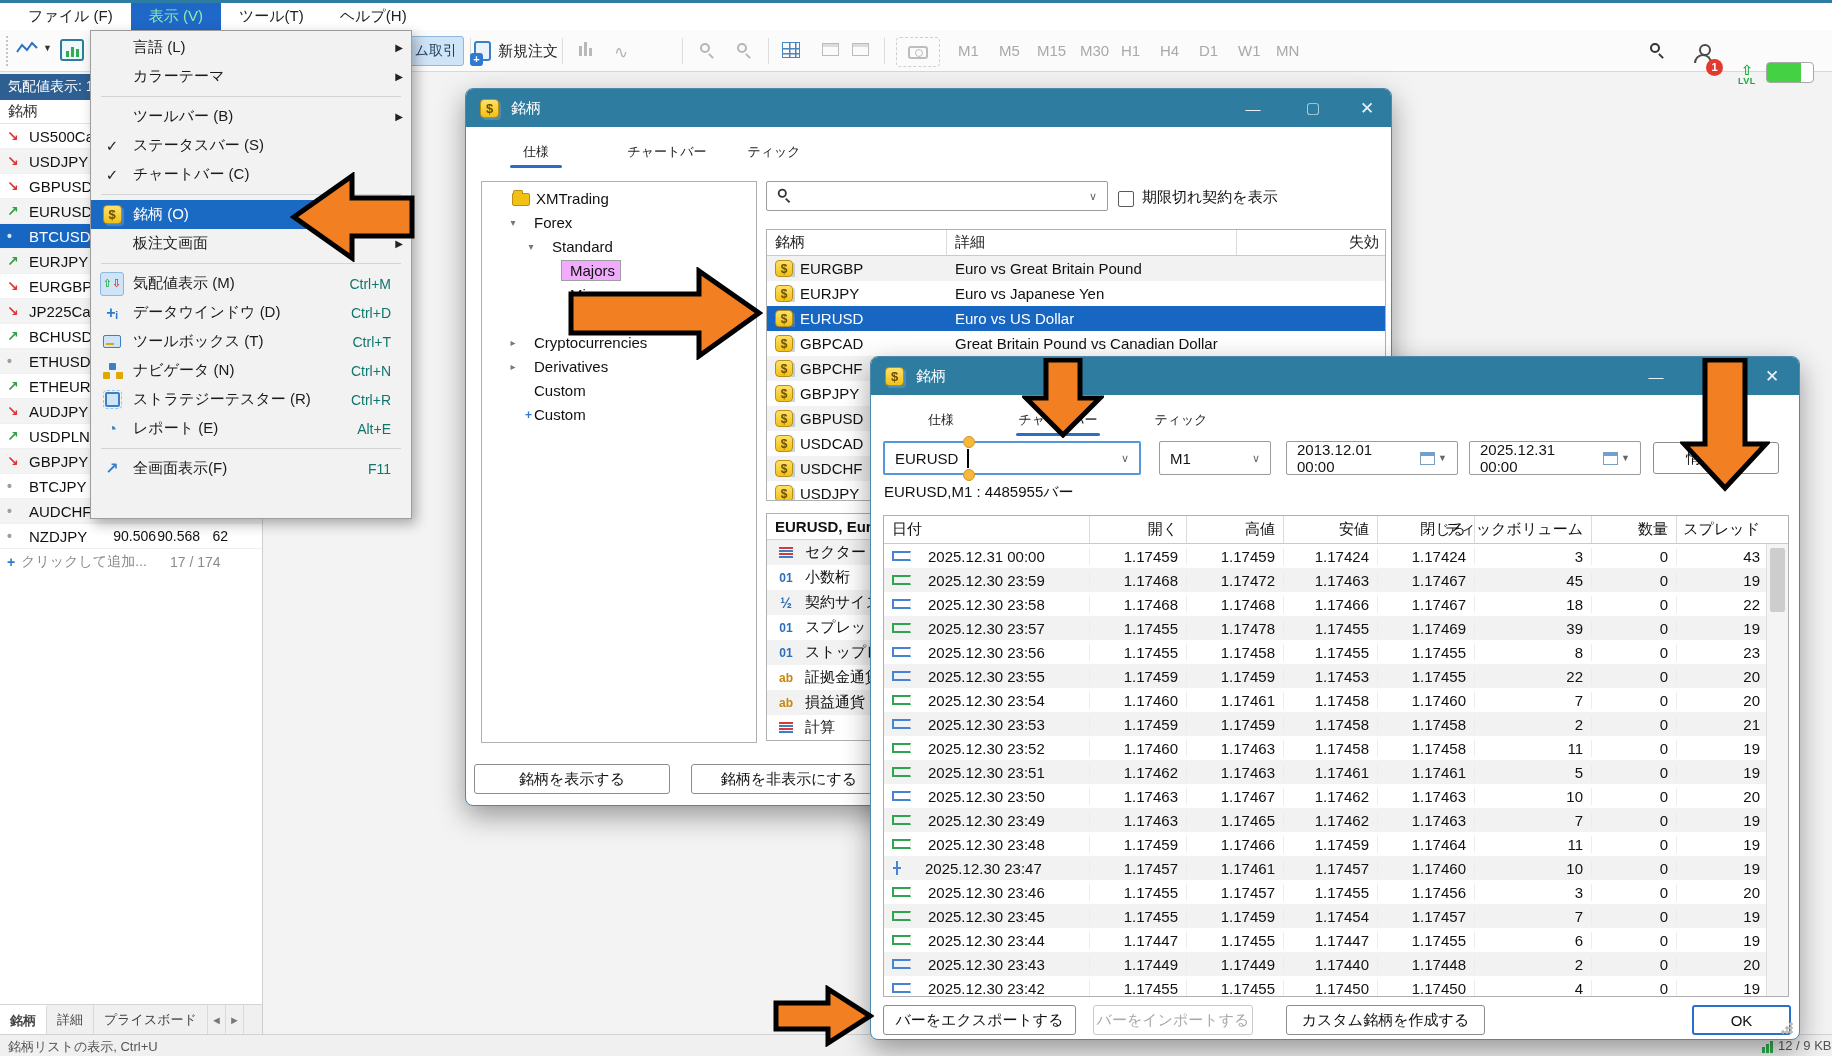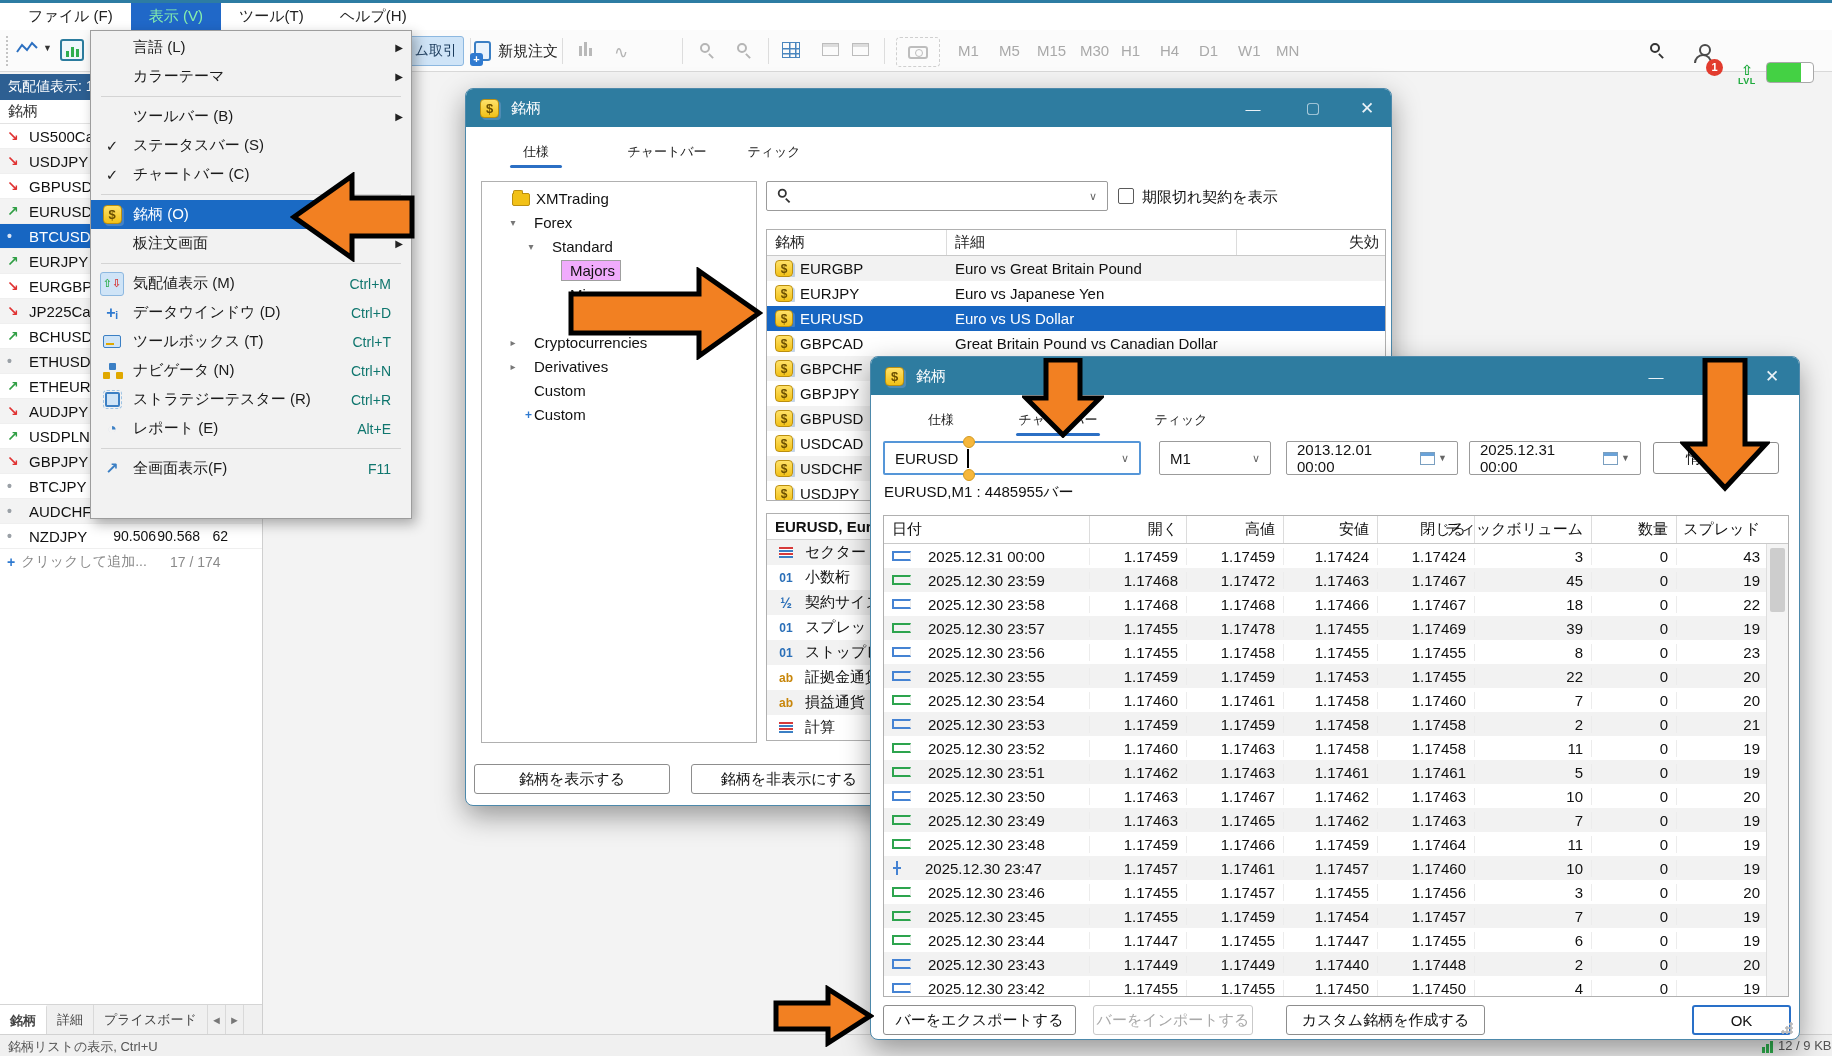--- a/index.html
+++ b/index.html
@@ -498,21 +498,21 @@
   </div>
 </div>
 
   <div class="searchbox" style="left:300px;top:92px;width:342px">
     <span class="magw dark" style="transform:scale(.9)">
         <b></b>
         <i></i>
       </span>
     <span class="vee" style="margin-left:auto;color:#666;font-size:11px">∨</span>
   </div>
-  <div style="position:absolute;left:652px;top:99px;display:flex;align-items:flex-start;gap:8px">
+  <div style="position:absolute;left:652px;top:99px;display:flex;align-items:flex-end;gap:8px">
     <span class="chkbox"></span>
     <span>期限切れ契約を表示</span>
   </div>
 
   <div class="panel" style="left:300px;top:140px;width:620px;height:272px">
     <div class="s-head">
       <span>銘柄</span>
       <span>詳細</span>
       <span>失効</span>
     </div>

